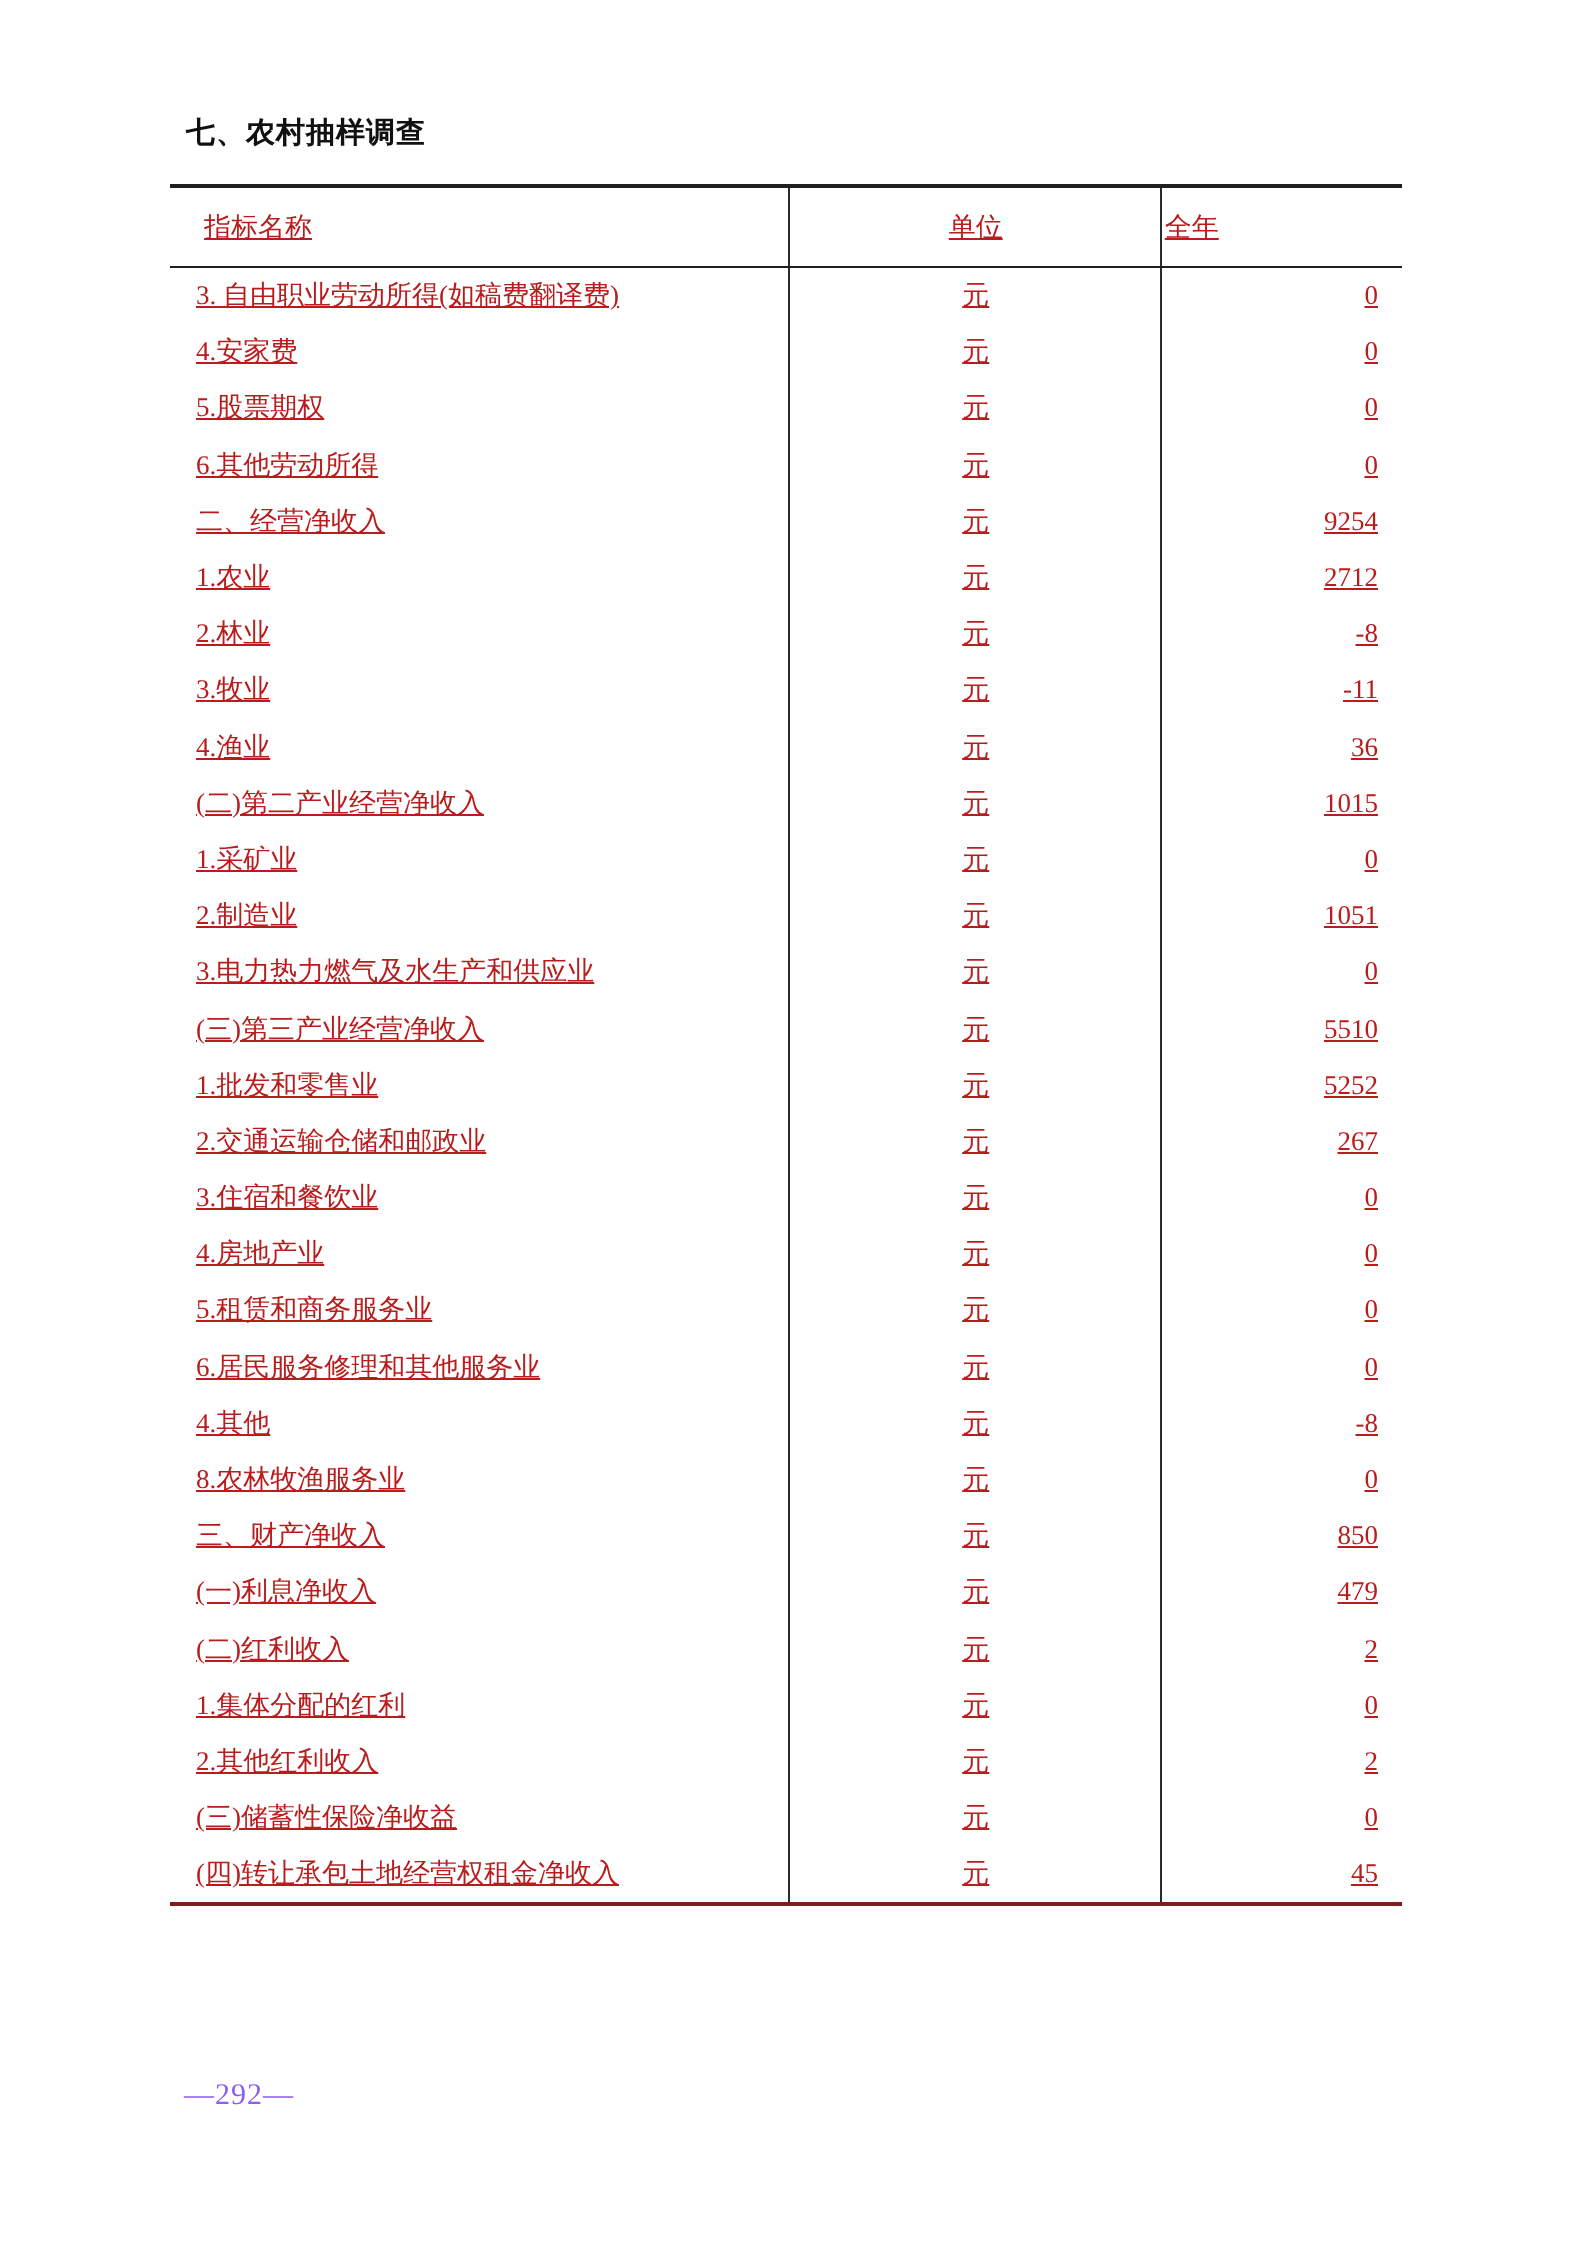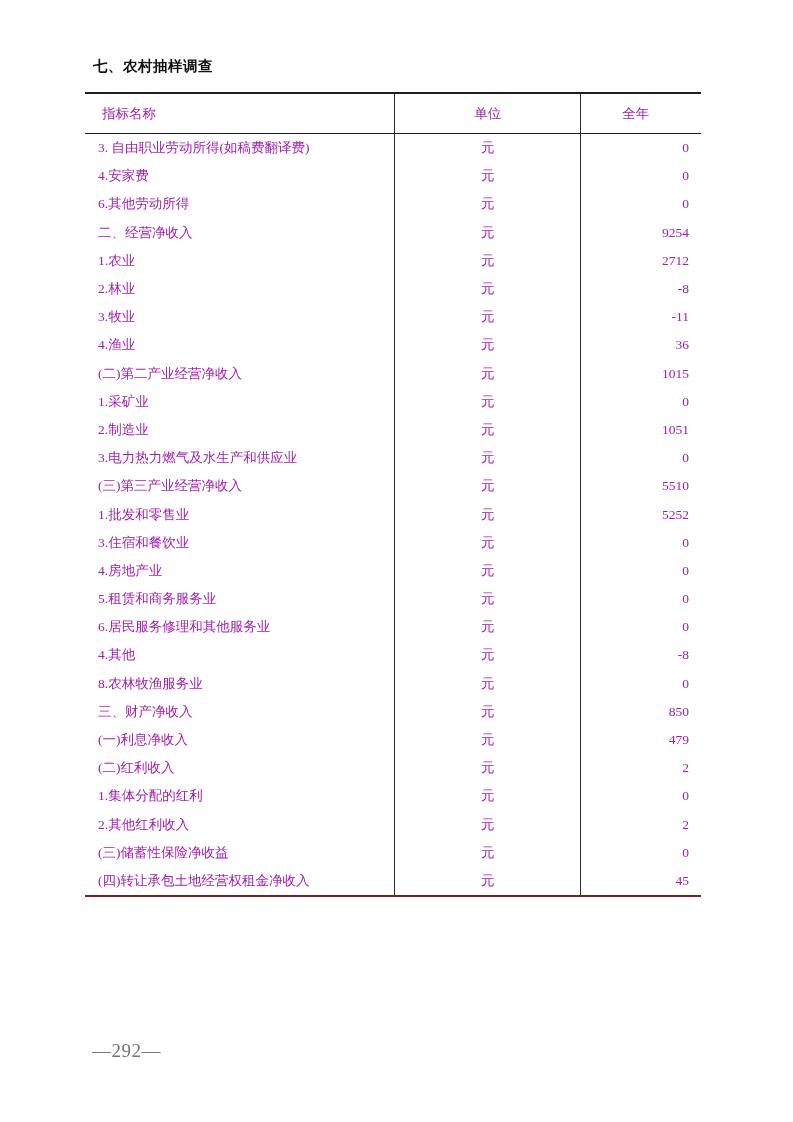--- a/index.html
+++ b/index.html
@@ -29,32 +29,33 @@
     color: #111111;
   }
   .data-table {
     position: absolute;
     left: 85px;
     top: 92px;
     width: 616px;
     border-collapse: collapse;
     table-layout: fixed;
     font-size: 13.5px;
-    color: #a21caf;
+    color: #b91c1c;
+    text-decoration: underline;
   }
   .data-table thead th {
     border-top: 2px solid #1f1f1f;
     border-bottom: 1.5px solid #1f1f1f;
     height: 37px;
     font-weight: normal;
     font-size: 13.5px;
   }
   .data-table th.c1 { text-align: left;  padding-left: 17px; }
   .data-table th.c2 { text-align: center; }
-  .data-table th.c3 { text-align: center; padding-right: 12px; }
+  .data-table th.c3 { text-align: left; padding-right: 12px; }
   .data-table td.c1 { text-align: left;  padding-left: 13px; }
   .data-table td.c2 { text-align: center; }
   .data-table td.c3 { text-align: right; padding-right: 12px; }
   .data-table .c2, .data-table .c3 {
     border-left: 1px solid #2a2a2a;
   }
   .data-table col.c1 { width: 50.3%; }
   .data-table col.c2 { width: 30.2%; }
   .data-table col.c3 { width: 19.5%; }
   .data-table tbody td {
@@ -64,23 +65,23 @@
     white-space: nowrap;
     overflow: hidden;
   }
   .data-table tbody tr:last-child td {
     border-bottom: 2px solid #7f1d1d;
   }
   .page-number {
     position: absolute;
     left: 92px;
     top: 1040px;
-    font-size: 19px;
+    font-size: 15px;
     letter-spacing: 0.5px;
-    color: #737373;
+    color: #8b5cf6;
   }
 </style>
 </head>
 <body>
 
 <div class="page">
 
   <h1 class="heading">七、农村抽样调查</h1>
 
   <table class="data-table">
@@ -101,20 +102,25 @@
           <td class="c1">3. 自由职业劳动所得(如稿费翻译费)</td>
           <td class="c2">元</td>
           <td class="c3">0</td>
         </tr>
         <tr>
           <td class="c1">4.安家费</td>
           <td class="c2">元</td>
           <td class="c3">0</td>
         </tr>
         <tr>
+          <td class="c1">5.股票期权</td>
+          <td class="c2">元</td>
+          <td class="c3">0</td>
+        </tr>
+        <tr>
           <td class="c1">6.其他劳动所得</td>
           <td class="c2">元</td>
           <td class="c3">0</td>
         </tr>
         <tr>
           <td class="c1">二、经营净收入</td>
           <td class="c2">元</td>
           <td class="c3">9254</td>
         </tr>
         <tr>
@@ -159,20 +165,25 @@
         </tr>
         <tr>
           <td class="c1">(三)第三产业经营净收入</td>
           <td class="c2">元</td>
           <td class="c3">5510</td>
         </tr>
         <tr>
           <td class="c1">1.批发和零售业</td>
           <td class="c2">元</td>
           <td class="c3">5252</td>
+        </tr>
+        <tr>
+          <td class="c1">2.交通运输仓储和邮政业</td>
+          <td class="c2">元</td>
+          <td class="c3">267</td>
         </tr>
         <tr>
           <td class="c1">3.住宿和餐饮业</td>
           <td class="c2">元</td>
           <td class="c3">0</td>
         </tr>
         <tr>
           <td class="c1">4.房地产业</td>
           <td class="c2">元</td>
           <td class="c3">0</td>

